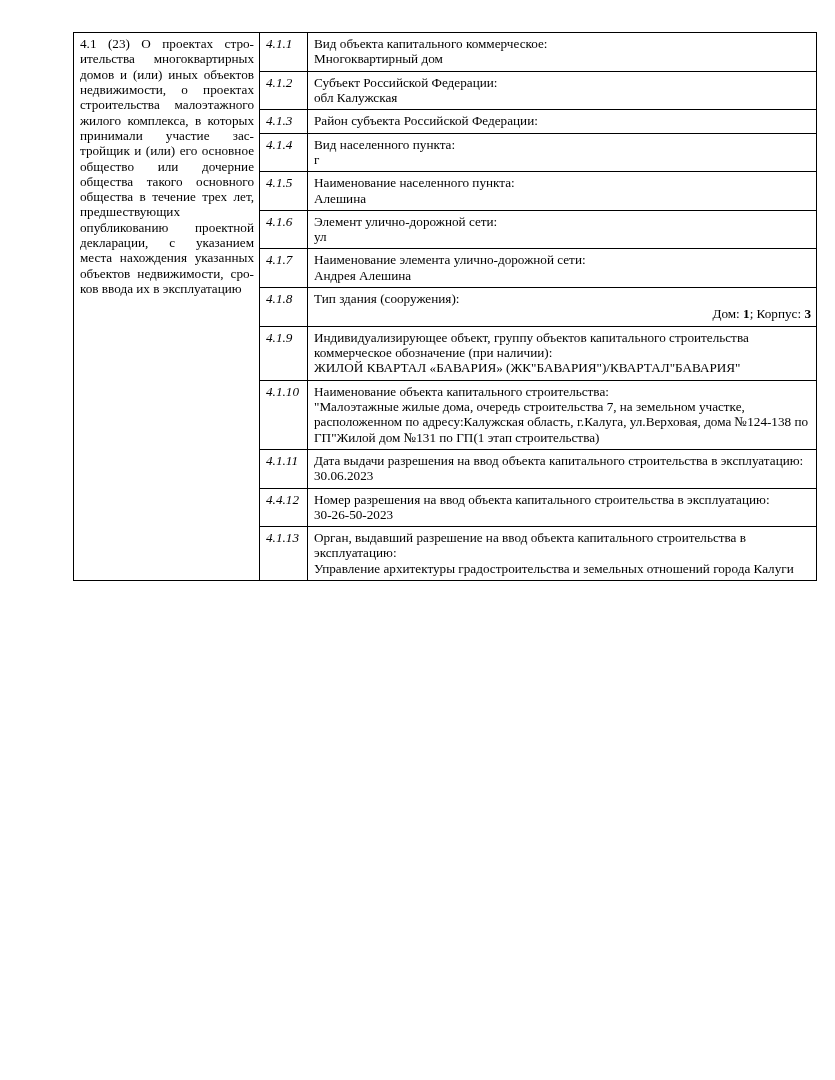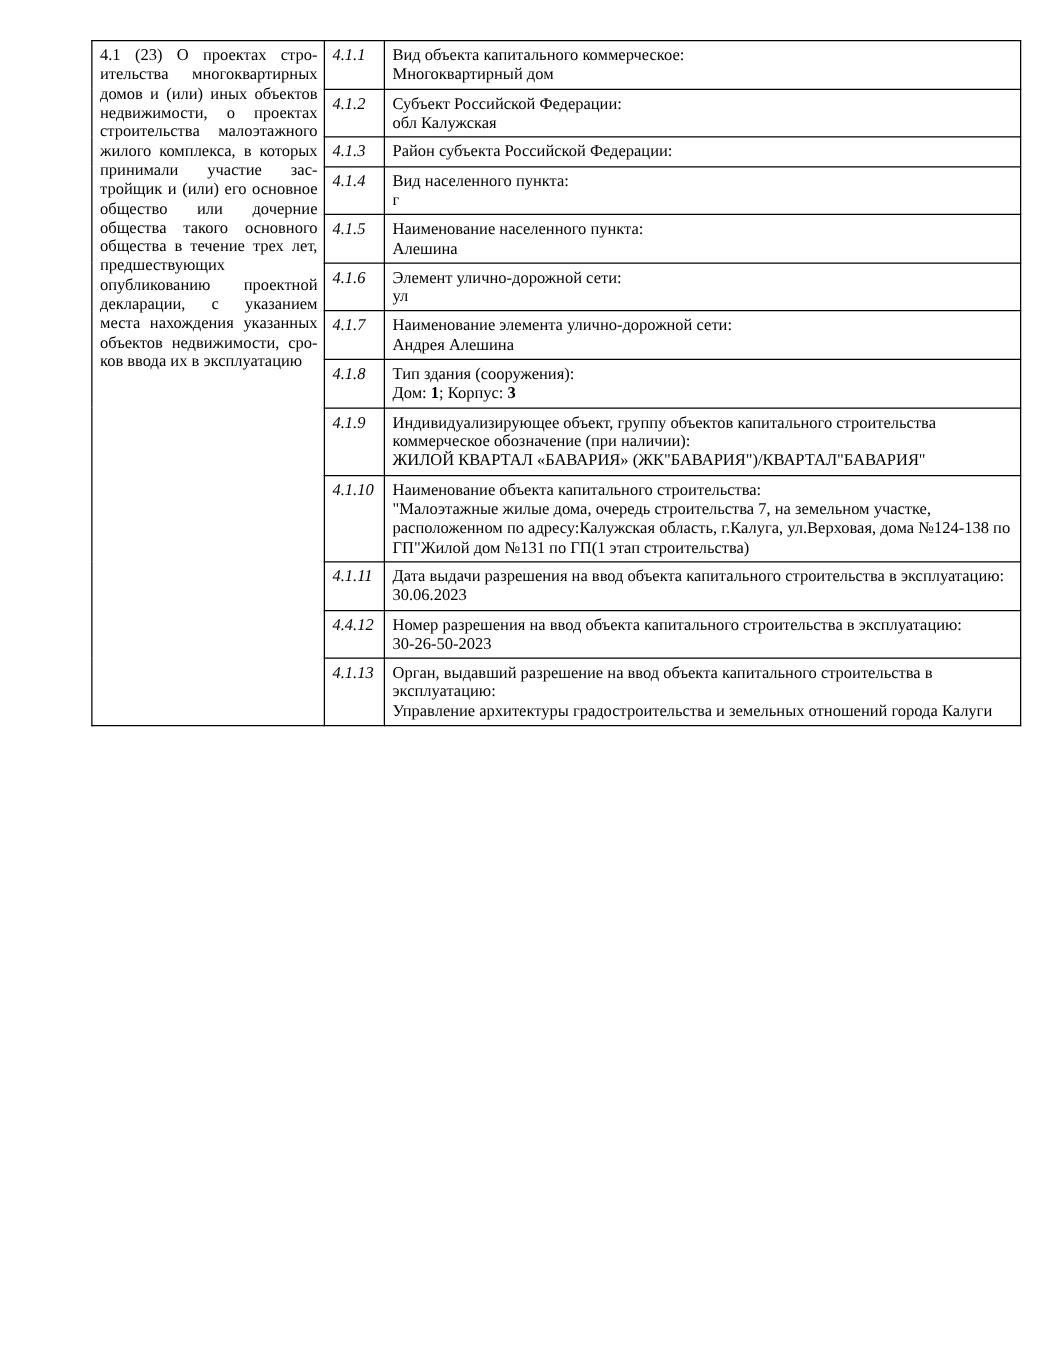--- a/index.html
+++ b/index.html
@@ -57,20 +57,21 @@
   .label {
     font-weight: 400;
     display: block;
   }
   .value {
     font-weight: normal;
     display: block;
   }
   .value.inline-pair {
     font-weight: 400;
+    text-align: right;
   }
   .value.inline-pair b { font-weight: bold; }
 </style>
 </head>
 <body>
 
 <div class="page">
   <table class="decl">
     <colgroup>
       <col class="c-desc">

